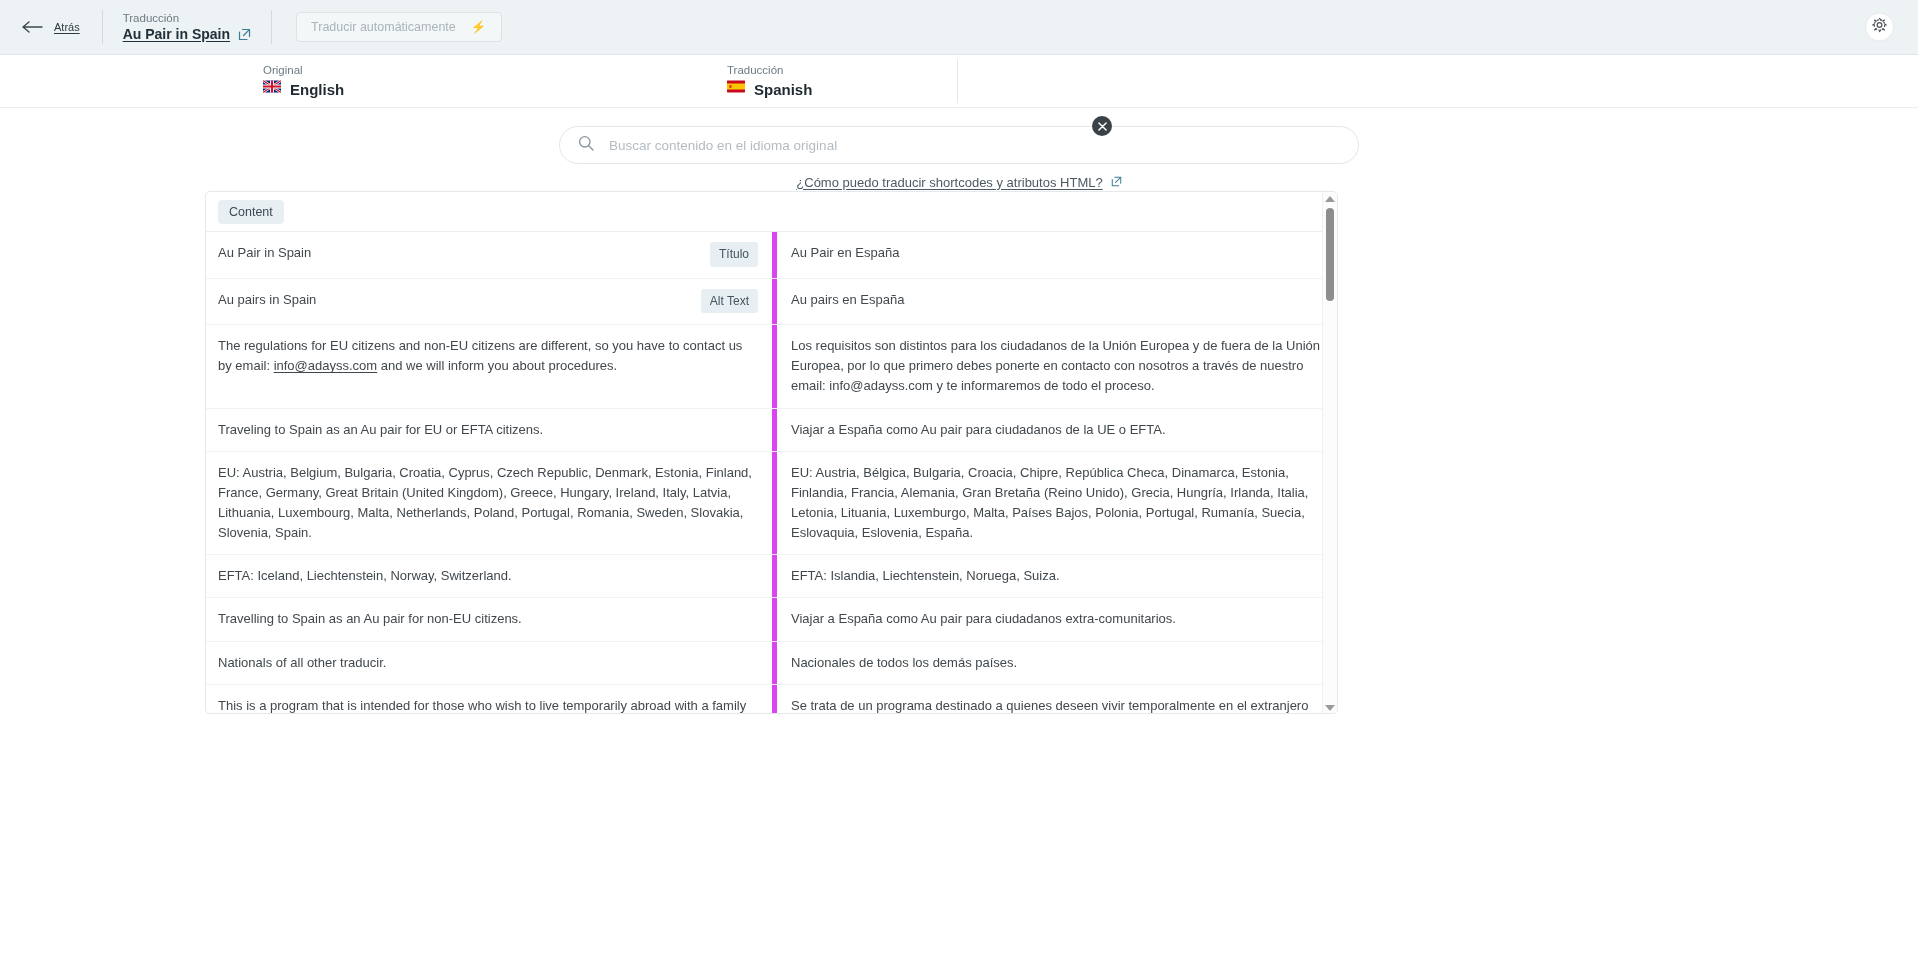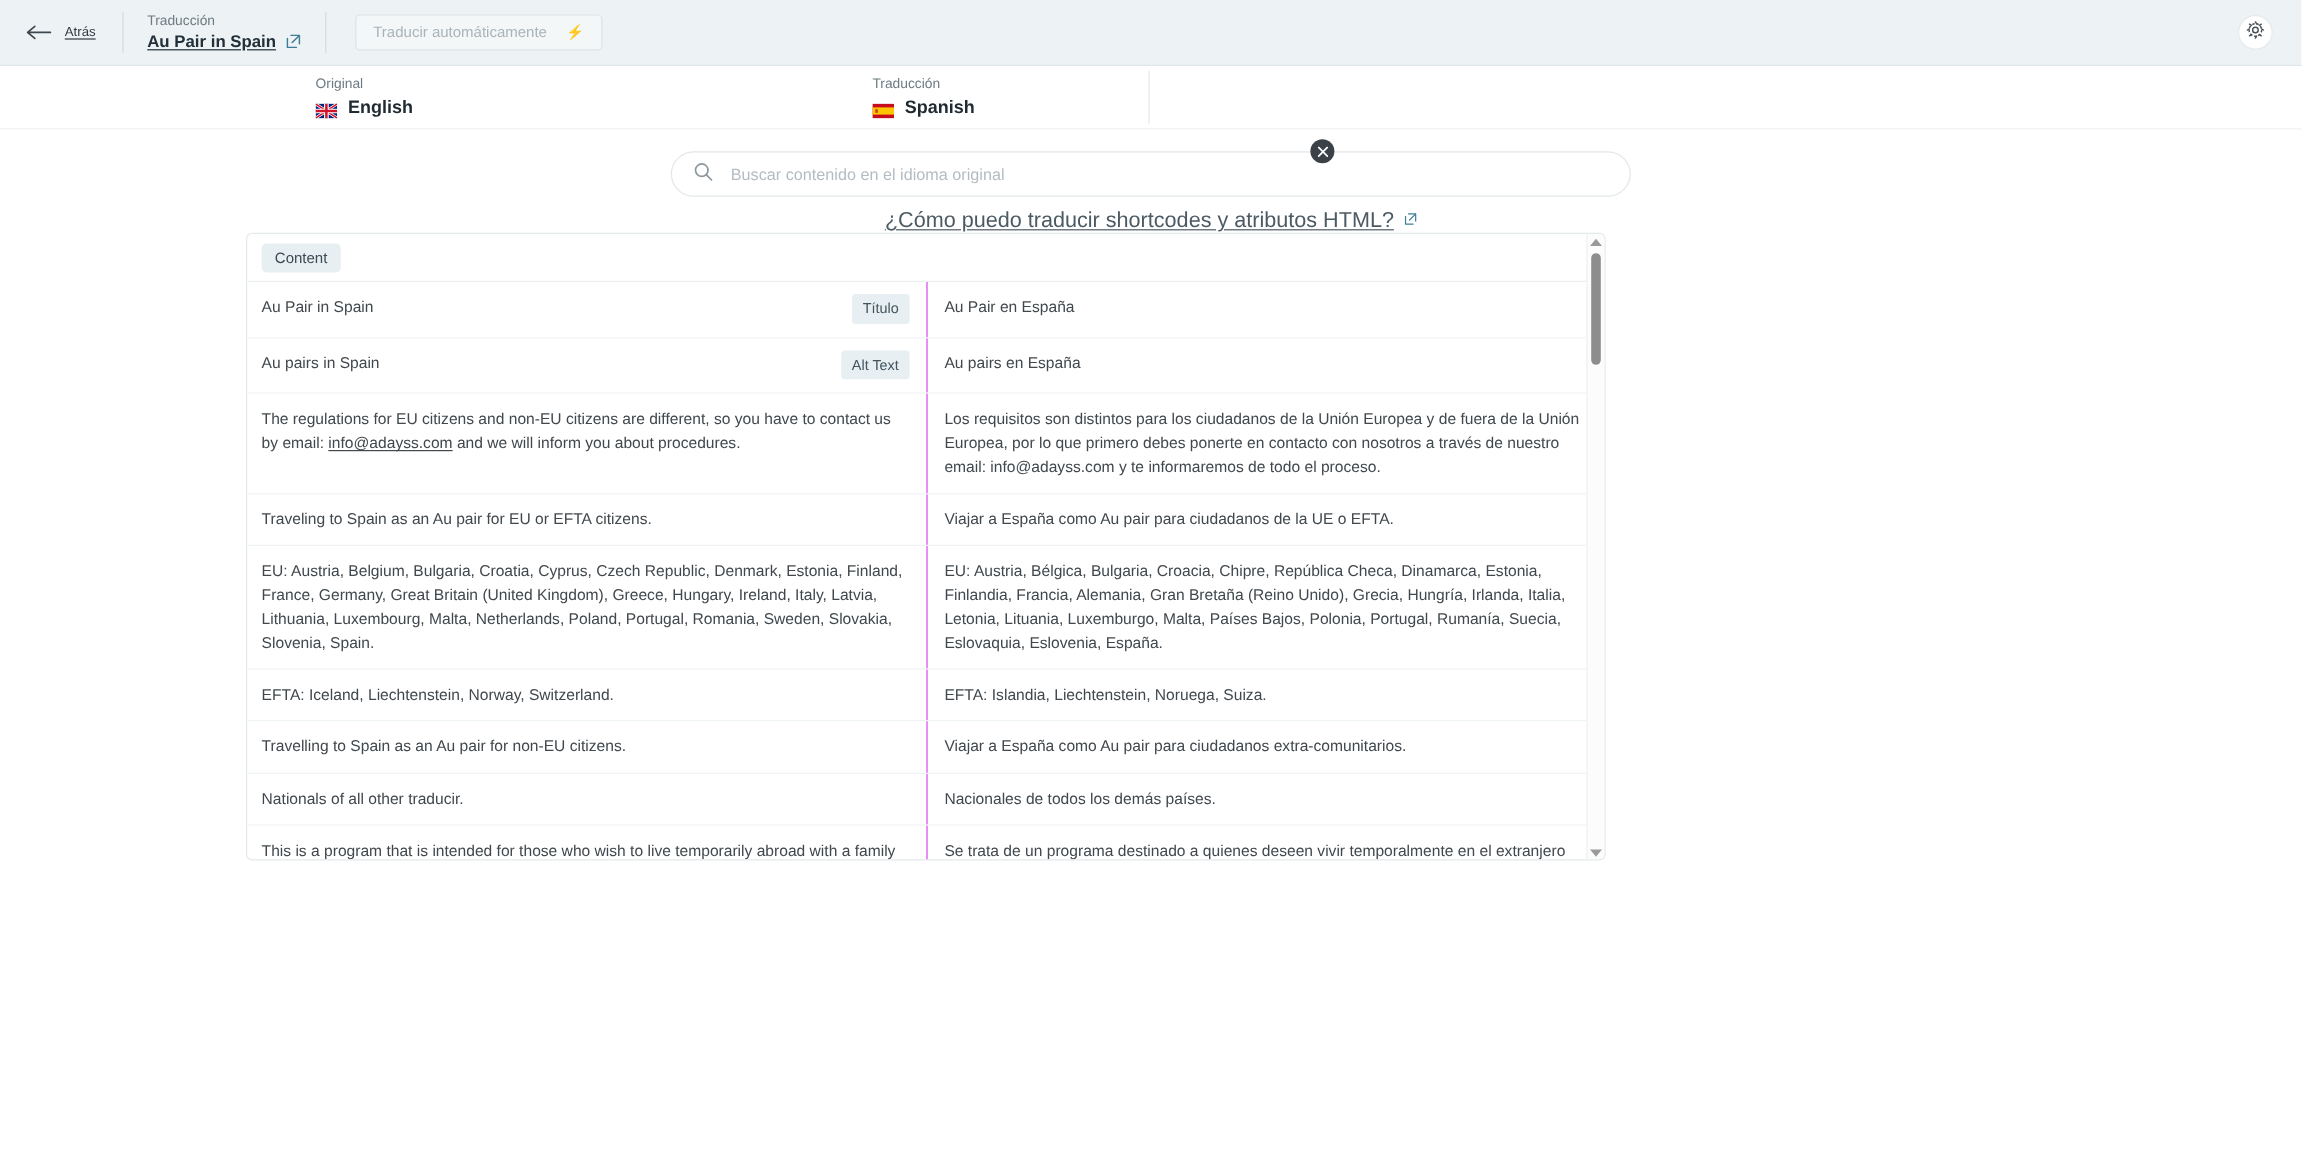--- a/index.html
+++ b/index.html
@@ -131,21 +131,21 @@
   }
   .langcol.left  { width: 700px; padding-left: 263px; }
   .langcol.right { padding-left: 27px; }
   .lang-caption {
     font-size: 11.5px;
     color: #6e7b82;
     margin-bottom: 2px;
   }
   .lang-name-row {
     display: flex;
-    align-items: flex-end;
+    align-items: flex-start;
     gap: 9px;
   }
   .lang-name {
     font-size: 15px;
     font-weight: 700;
     color: #1f2a31;
   }
   .flag { width: 18px; height: 13px; display:block; border-radius:1px; }
   .lang-sep {
     position: absolute;
@@ -201,21 +201,21 @@
     z-index: 5;
   }
   .help-row {
     margin-top: 9px;
     display: flex;
     align-items: center;
     gap: 8px;
     cursor: pointer;
   }
   .help-link {
-    font-size: 18px;
+    font-size: 13px;
     color: #4c5a63;
     text-decoration: underline;
     text-underline-offset: 2px;
   }
 
   
   .panelwrap {
     flex: 1 1 auto;
     position: relative;
     padding: 0 112px 0 205px;
@@ -277,21 +277,21 @@
     padding: 3px 9px;
     border-radius: 3px;
     margin-top: -1px;
   }
   .cell-tgt {
     flex: 1;
     padding: 11px 16px 11px 14px;
     font-size: 13px;
     line-height: 1.55;
     color: #41484d;
-    border-left: 1px solid #d946ef;
+    border-left: 5px solid #d946ef;
     cursor: text;
   }
 
   
   .scrollbar {
     position: absolute;
     right: 0px;
     top: 0px;
     width: 15px;
     height: 523px;

